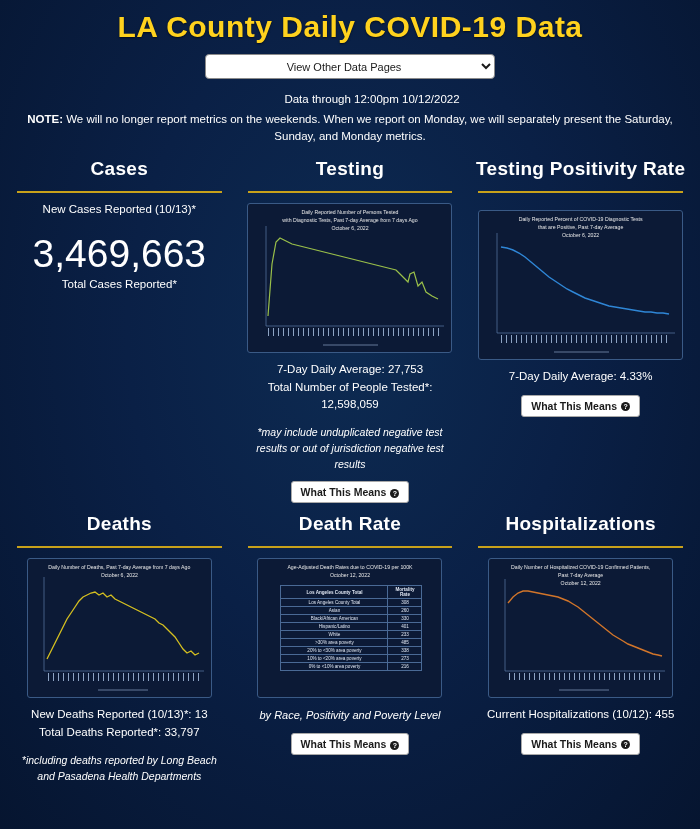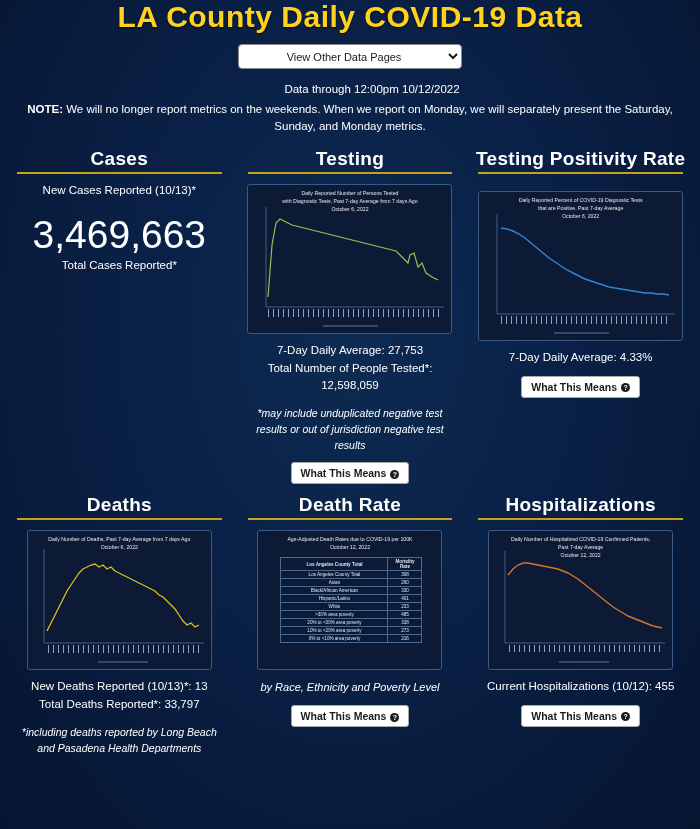--- a/index.html
+++ b/index.html
@@ -12,26 +12,27 @@
     overflow:hidden;
   }
   .page { width:700px; height:829px; position:relative; }
 
   .title {
     text-align:center;
     color:#ffd21e;
     font-size:30px;
     font-weight:bold;
     letter-spacing:0.5px;
+    padding-top:10px;
     text-shadow:0 1px 2px rgba(0,0,0,.6);
   }
 
   .select-wrap { display:flex; justify-content:center; margin-top:10px; }
   .data-select {
-    width:224px; height:25px;
+    width:290px; height:25px;
     background:#ffffff;
     color:#1a1a1a;
     border:1px solid #8a8a8a;
     border-radius:4px;
     font-size:11px;
     font-family:"Liberation Sans", sans-serif;
     text-align:center;
     text-align-last:center;
     padding:0 6px;
   }
@@ -61,21 +62,21 @@
     margin-top:14px;
   }
   .row2 { margin-top:10px; }
 
   .panel { text-align:center; }
   .panel h2 {
     margin:0;
     font-size:19px;
     font-weight:bold;
     letter-spacing:0.3px;
-    padding-bottom:2px;
+    padding-bottom:11px;
   }
   .rule {
     height:2px;
     background:#c8a11a;
     width:92%;
     margin:0 auto 10px auto;
   }
 
   .bignum {
     font-size:31px;
@@ -374,21 +375,21 @@
                   <td style="text-align:center">273</td>
                 </tr>
             <tr>
                   <td>0% to &lt;10% area poverty</td>
                   <td style="text-align:center">216</td>
                 </tr>
           </tbody>
             </table>
         </div>
       </div>
-      <div class="stat italic" style="margin-top:9px;font-size:11px">by Race, Ethnicity and Poverty Level</div>
+      <div class="stat italic" style="margin-top:9px;font-size:11px">by Race, Positivity and Poverty Level</div>
       <div class="wtm"><span>What This Means</span><span class="q">?</span></div>
     </div>
 
     <div class="panel">
       <h2>Hospitalizations</h2>
       <div class="rule"></div>
       <div class="chartbox" style="width:185px;height:140px;">
         <div class="ct">Daily Number of Hospitalized COVID-19 Confirmed Patients,<br>Past 7-day Average<br>October 12, 2022</div>
         <svg width="185" height="140" viewBox="0 0 185 140">
           <line x1="16" y1="20" x2="16" y2="112" stroke="#5d7ba6" stroke-width="0.7"></line>

